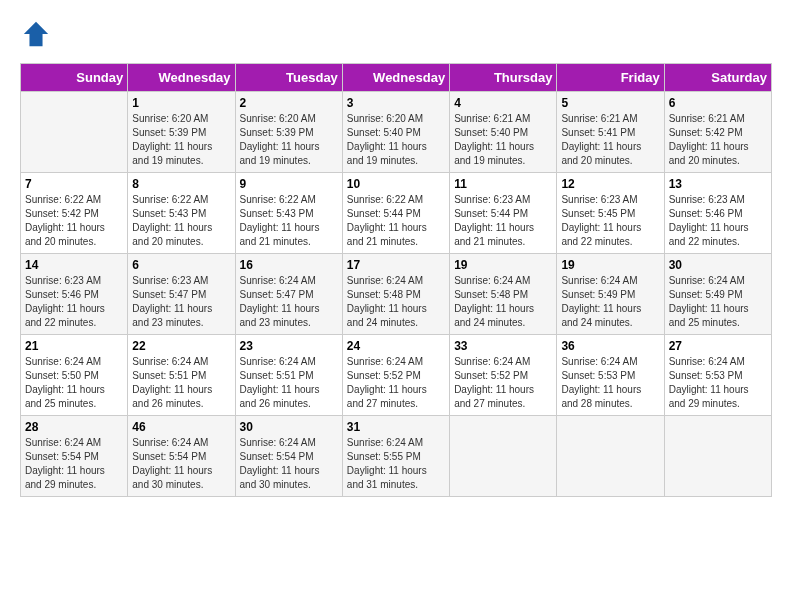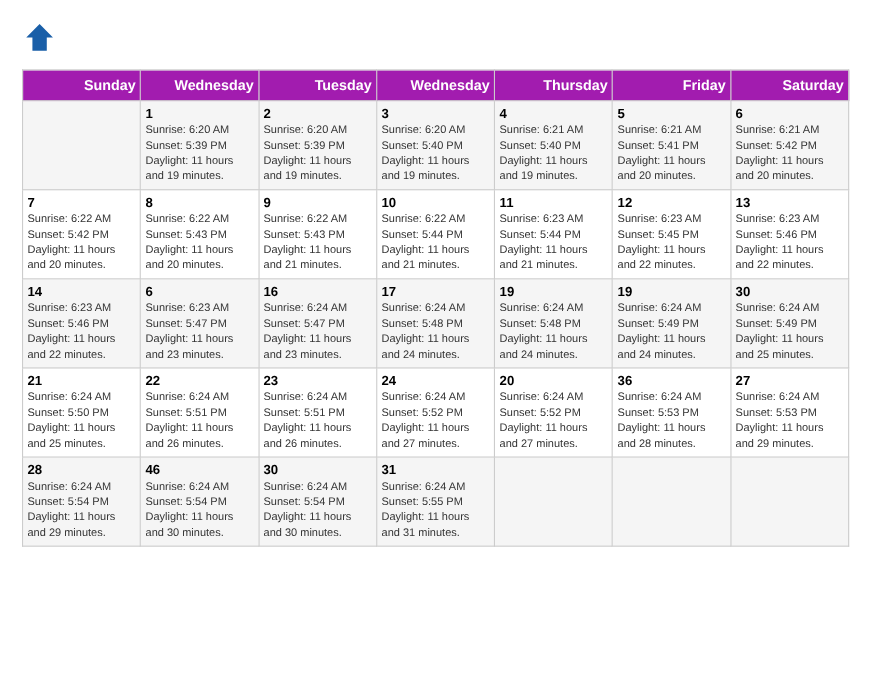--- a/index.html
+++ b/index.html
@@ -266,21 +266,21 @@
 Sunset: 5:51 PM
 Daylight: 11 hours and 26 minutes.</div>
         </td>
         <td>
           <span class="day-number">24</span>
           <div class="day-info" style="white-space: pre-line;">Sunrise: 6:24 AM
 Sunset: 5:52 PM
 Daylight: 11 hours and 27 minutes.</div>
         </td>
         <td>
-          <span class="day-number">20</span>
+          <span class="day-number">33</span>
           <div class="day-info" style="white-space: pre-line;">Sunrise: 6:24 AM
 Sunset: 5:52 PM
 Daylight: 11 hours and 27 minutes.</div>
         </td>
         <td>
           <span class="day-number">36</span>
           <div class="day-info" style="white-space: pre-line;">Sunrise: 6:24 AM
 Sunset: 5:53 PM
 Daylight: 11 hours and 28 minutes.</div>
         </td>

